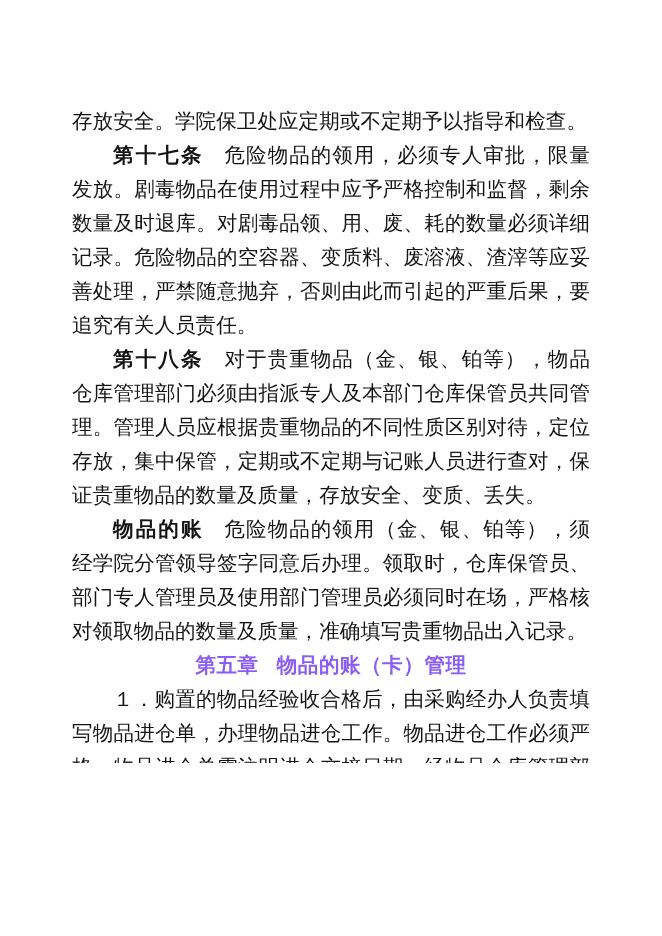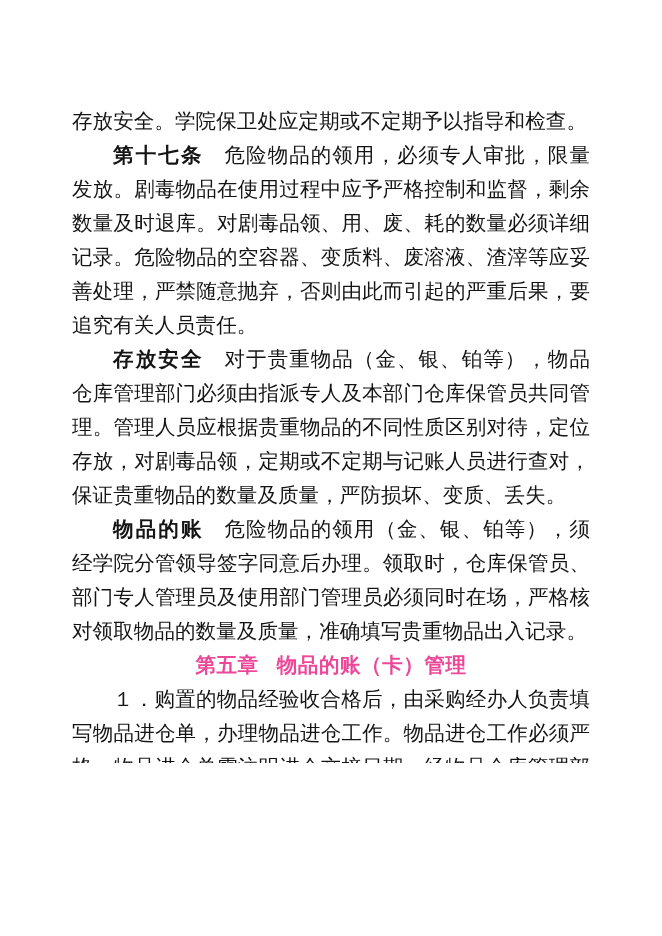--- a/index.html
+++ b/index.html
@@ -46,21 +46,21 @@
   }
   .gap {
     display: inline-block;
     width: 20px;
   }
   .chapter-heading {
     font-family: "DejaVu Sans", sans-serif;
     font-size: 20.5px;
     line-height: 34px;
     font-weight: bold;
-    color: #ec4899;
+    color: #8b5cf6;
     text-align: center;
     letter-spacing: 0.6px;
     margin: 0;
   }
   .chapter-heading .ch-gap {
     display: inline-block;
     width: 18px;
   }
   .footer {
     position: absolute;
@@ -84,21 +84,21 @@
 <body>
 
 <div class="page">
 
   <div class="content">
 
     <p class="para">存放安全。学院保卫处应定期或不定期予以指导和检查。</p>
 
     <p class="para indent"><span class="marker">第十七条</span><span class="gap"></span><span>危险物品的领用，必须专人审批，限量发放。剧毒物品在使用过程中应予严格控制和监督，剩余数量及时退库。对剧毒品领、用、废、耗的数量必须详细记录。危险物品的空容器、变质料、废溶液、渣滓等应妥善处理，严禁随意抛弃，否则由此而引起的严重后果，要追究有关人员责任。</span></p>
 
-    <p class="para indent"><span class="marker">存放安全</span><span class="gap"></span><span>对于贵重物品（金、银、铂等），物品仓库管理部门必须由指派专人及本部门仓库保管员共同管理。管理人员应根据贵重物品的不同性质区别对待，定位存放，对剧毒品领，定期或不定期与记账人员进行查对，保证贵重物品的数量及质量，严防损坏、变质、丢失。</span></p>
+    <p class="para indent"><span class="marker">第十八条</span><span class="gap"></span><span>对于贵重物品（金、银、铂等），物品仓库管理部门必须由指派专人及本部门仓库保管员共同管理。管理人员应根据贵重物品的不同性质区别对待，定位存放，集中保管，定期或不定期与记账人员进行查对，保证贵重物品的数量及质量，存放安全、变质、丢失。</span></p>
 
     <p class="para indent"><span class="marker">物品的账</span><span class="gap"></span><span>危险物品的领用（金、银、铂等），须经学院分管领导签字同意后办理。领取时，仓库保管员、部门专人管理员及使用部门管理员必须同时在场，严格核对领取物品的数量及质量，准确填写贵重物品出入记录。</span></p>
 
     <p class="chapter-heading"><span>第五章</span><span class="ch-gap"></span><span>物品的账（卡）管理</span></p>
 
 
 
     <p class="para indent">１．购置的物品经验收合格后，由采购经办人负责填写物品进仓单，办理物品进仓工作。物品进仓工作必须严格，物品进仓单需注明进仓交接日期，经物品仓库管理部门保管员、负责人审批确认后，方可向财务处报销。</p>
 
   </div>

